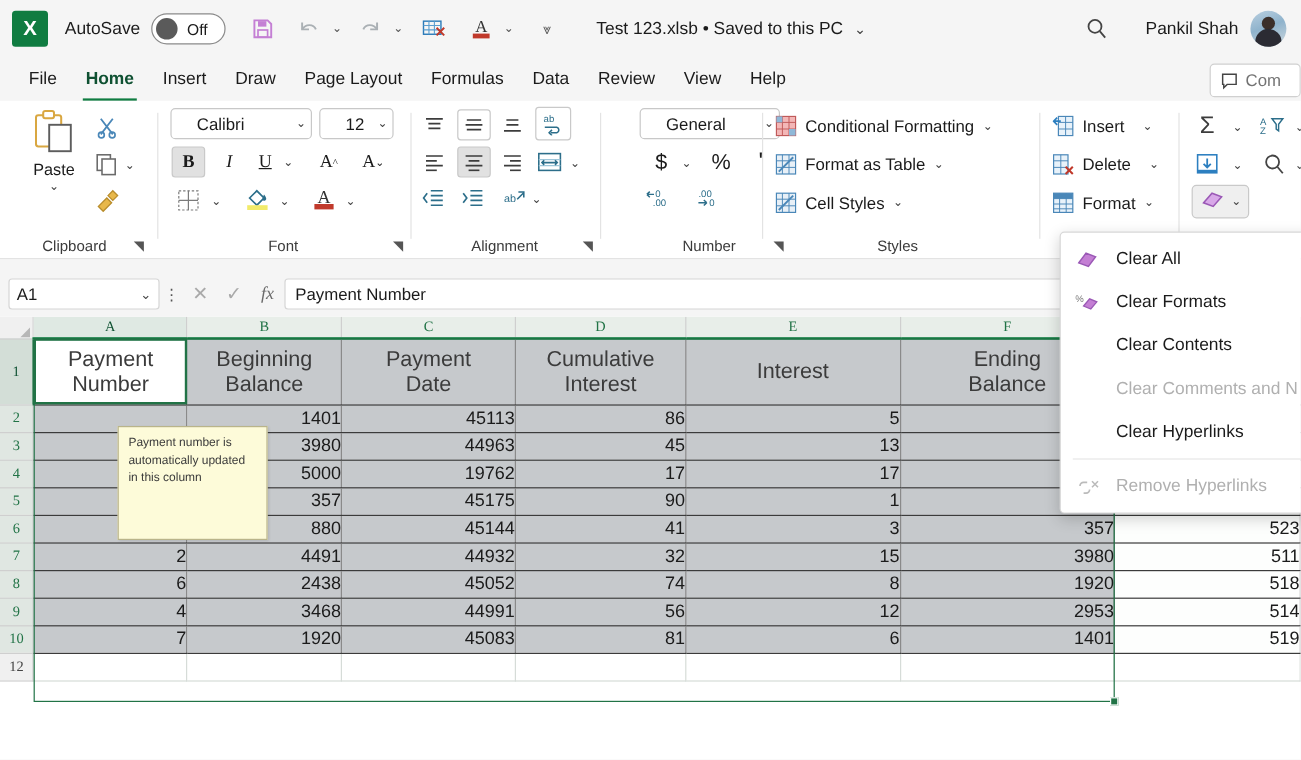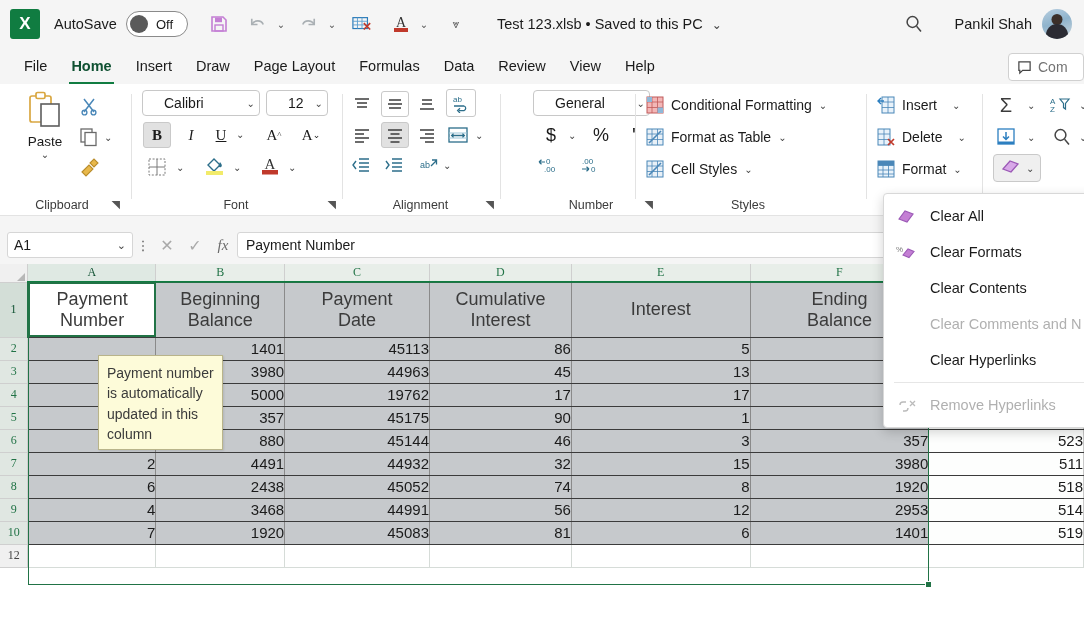--- a/index.html
+++ b/index.html
@@ -204,21 +204,21 @@
   }
   .range-handle {
     position: absolute; left: 925px; top: 317px; width: 7px; height: 7px; background: #217346;
     border: 1px solid #fff; z-index: 7;
   }
 
   
   .comment-box {
     position: absolute; left: 98px; top: 355px; width: 125px; height: 95px;
     background: #fdfbd9; border: 1px solid #b9b48a; padding: 7px 8px;
-    font-size: 14px; color: #3b3b3b; line-height: 1.45; z-index: 30;
+    font-size: 10px; color: #3b3b3b; line-height: 1.45; z-index: 30;
     box-shadow: 1px 1px 2px rgba(0,0,0,.10);
   }
 </style>
 </head>
 <body>
 
 <div class="app">
 
   <div class="titlebar">
     <div class="excel-logo">
@@ -731,21 +731,21 @@
         <td class="cell">90</td>
         <td class="cell">1</td>
         <td class="cell">0</td>
         <td class="cell empty-white">355</td>
       </tr>
       <tr>
         <td class="rowhead inrange">6</td>
         <td class="cell">9</td>
         <td class="cell">880</td>
         <td class="cell">45144</td>
-        <td class="cell">46</td>
+        <td class="cell">41</td>
         <td class="cell">3</td>
         <td class="cell">357</td>
         <td class="cell empty-white">523</td>
       </tr>
       <tr>
         <td class="rowhead inrange">7</td>
         <td class="cell">2</td>
         <td class="cell">4491</td>
         <td class="cell">44932</td>
         <td class="cell">32</td>

